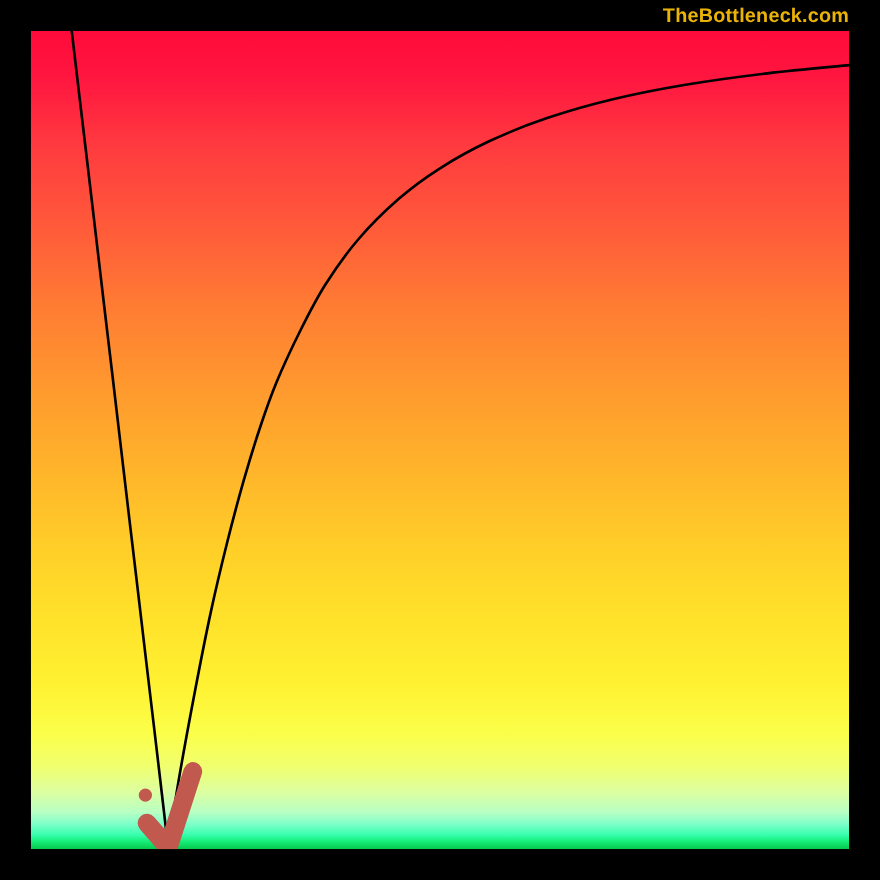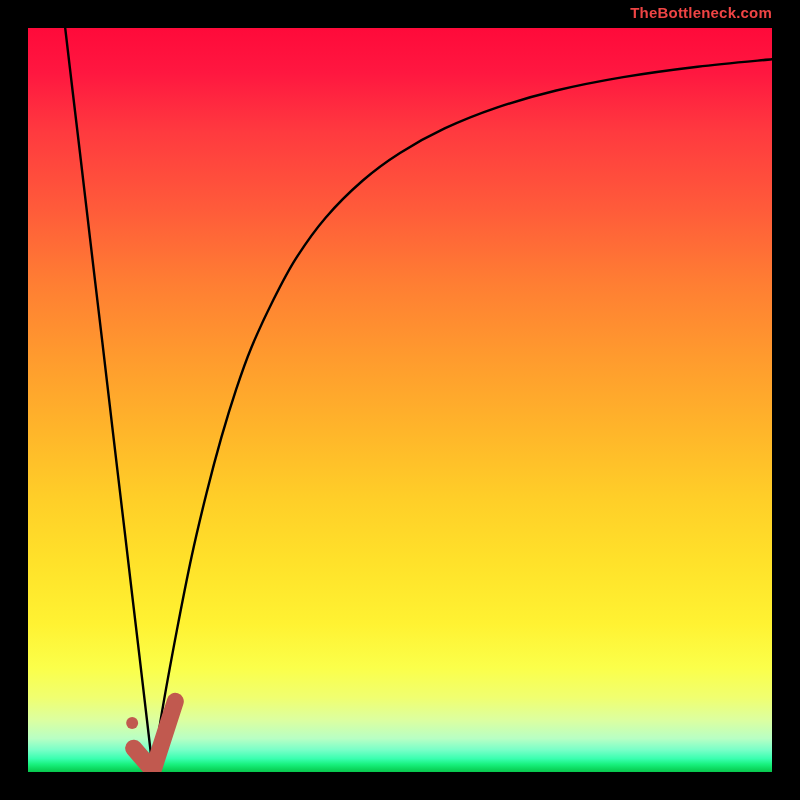--- a/index.html
+++ b/index.html
@@ -56,22 +56,22 @@
   svg.curves {
     position: absolute;
     left: 0; top: 0;
     width: 744px;
     height: 744px;
   }
   .attribution {
     position: absolute;
     top: 4px;
     right: 28px;
-    color: #ef4444;
-    font-size: 15px;
+    color: #eab308;
+    font-size: 18px;
     font-weight: 600;
     letter-spacing: 0.2px;
     user-select: none;
   }
 </style>
 </head>
 <body>
 
 <div class="frame">
 

